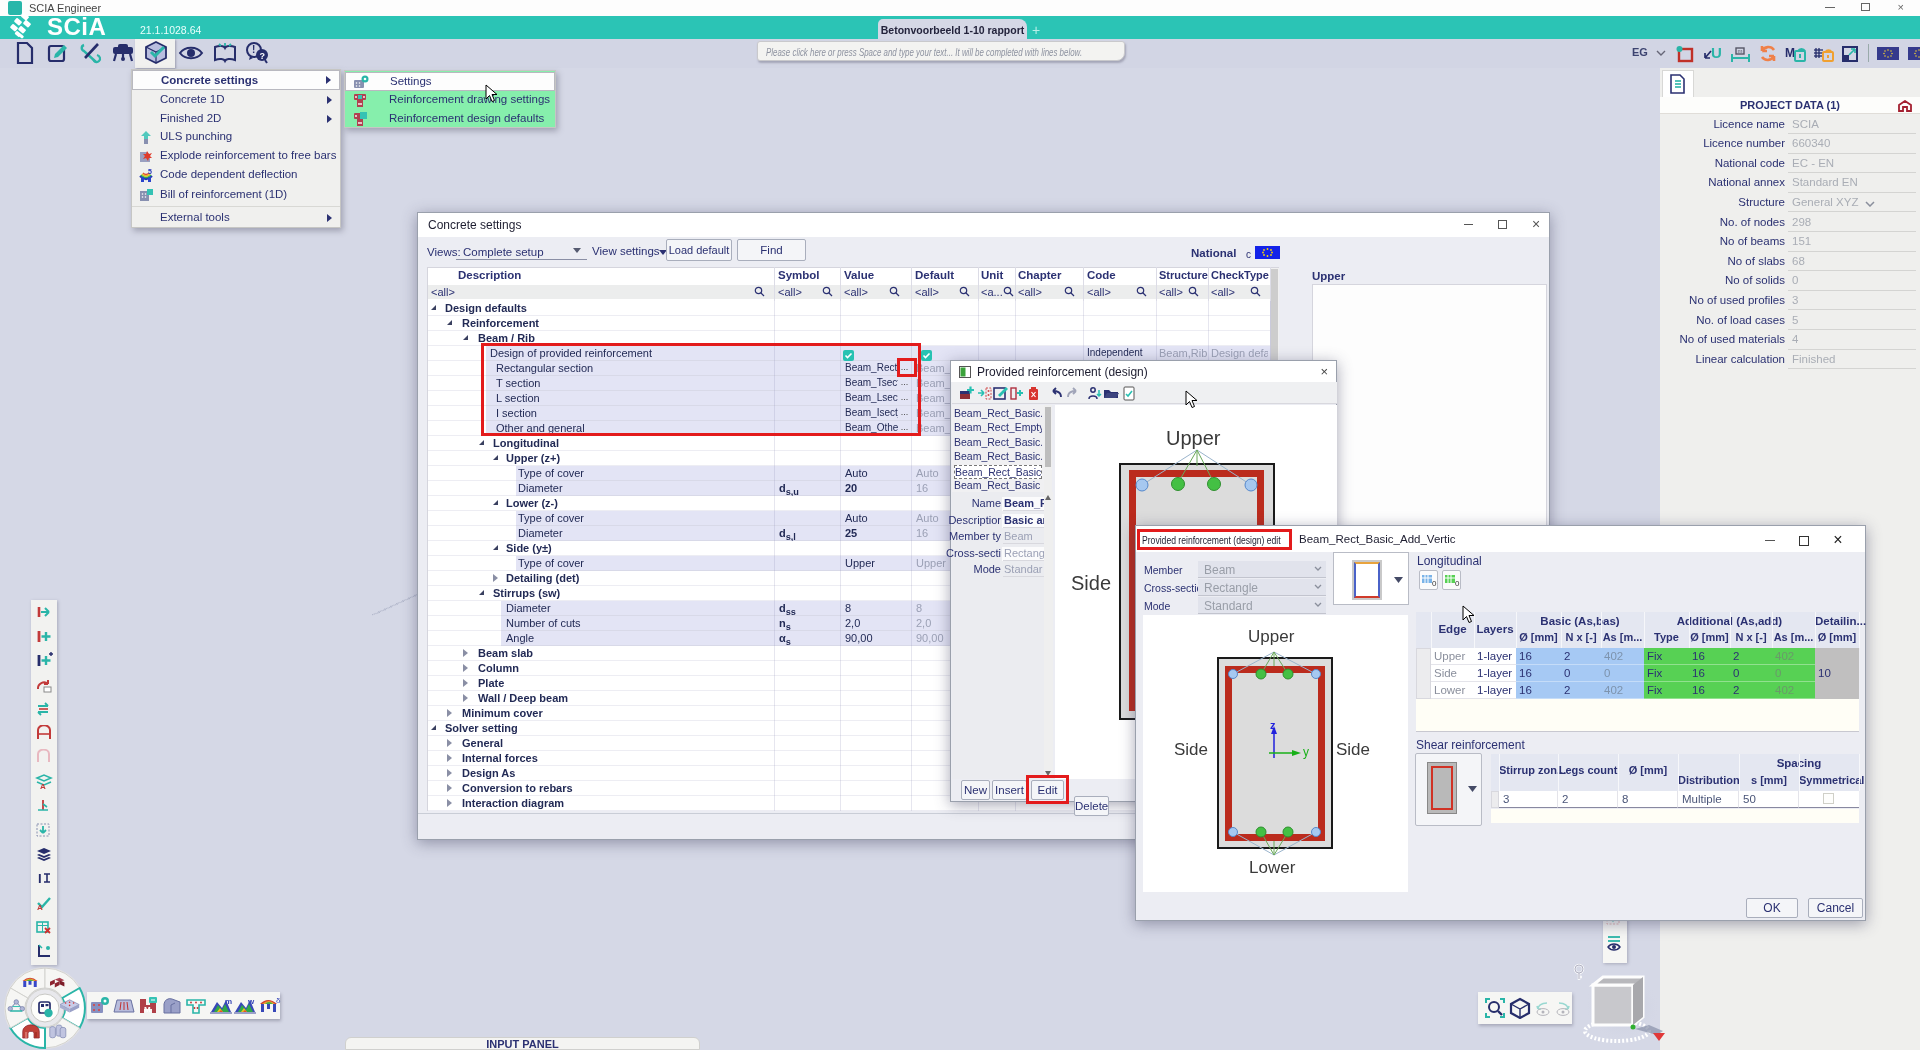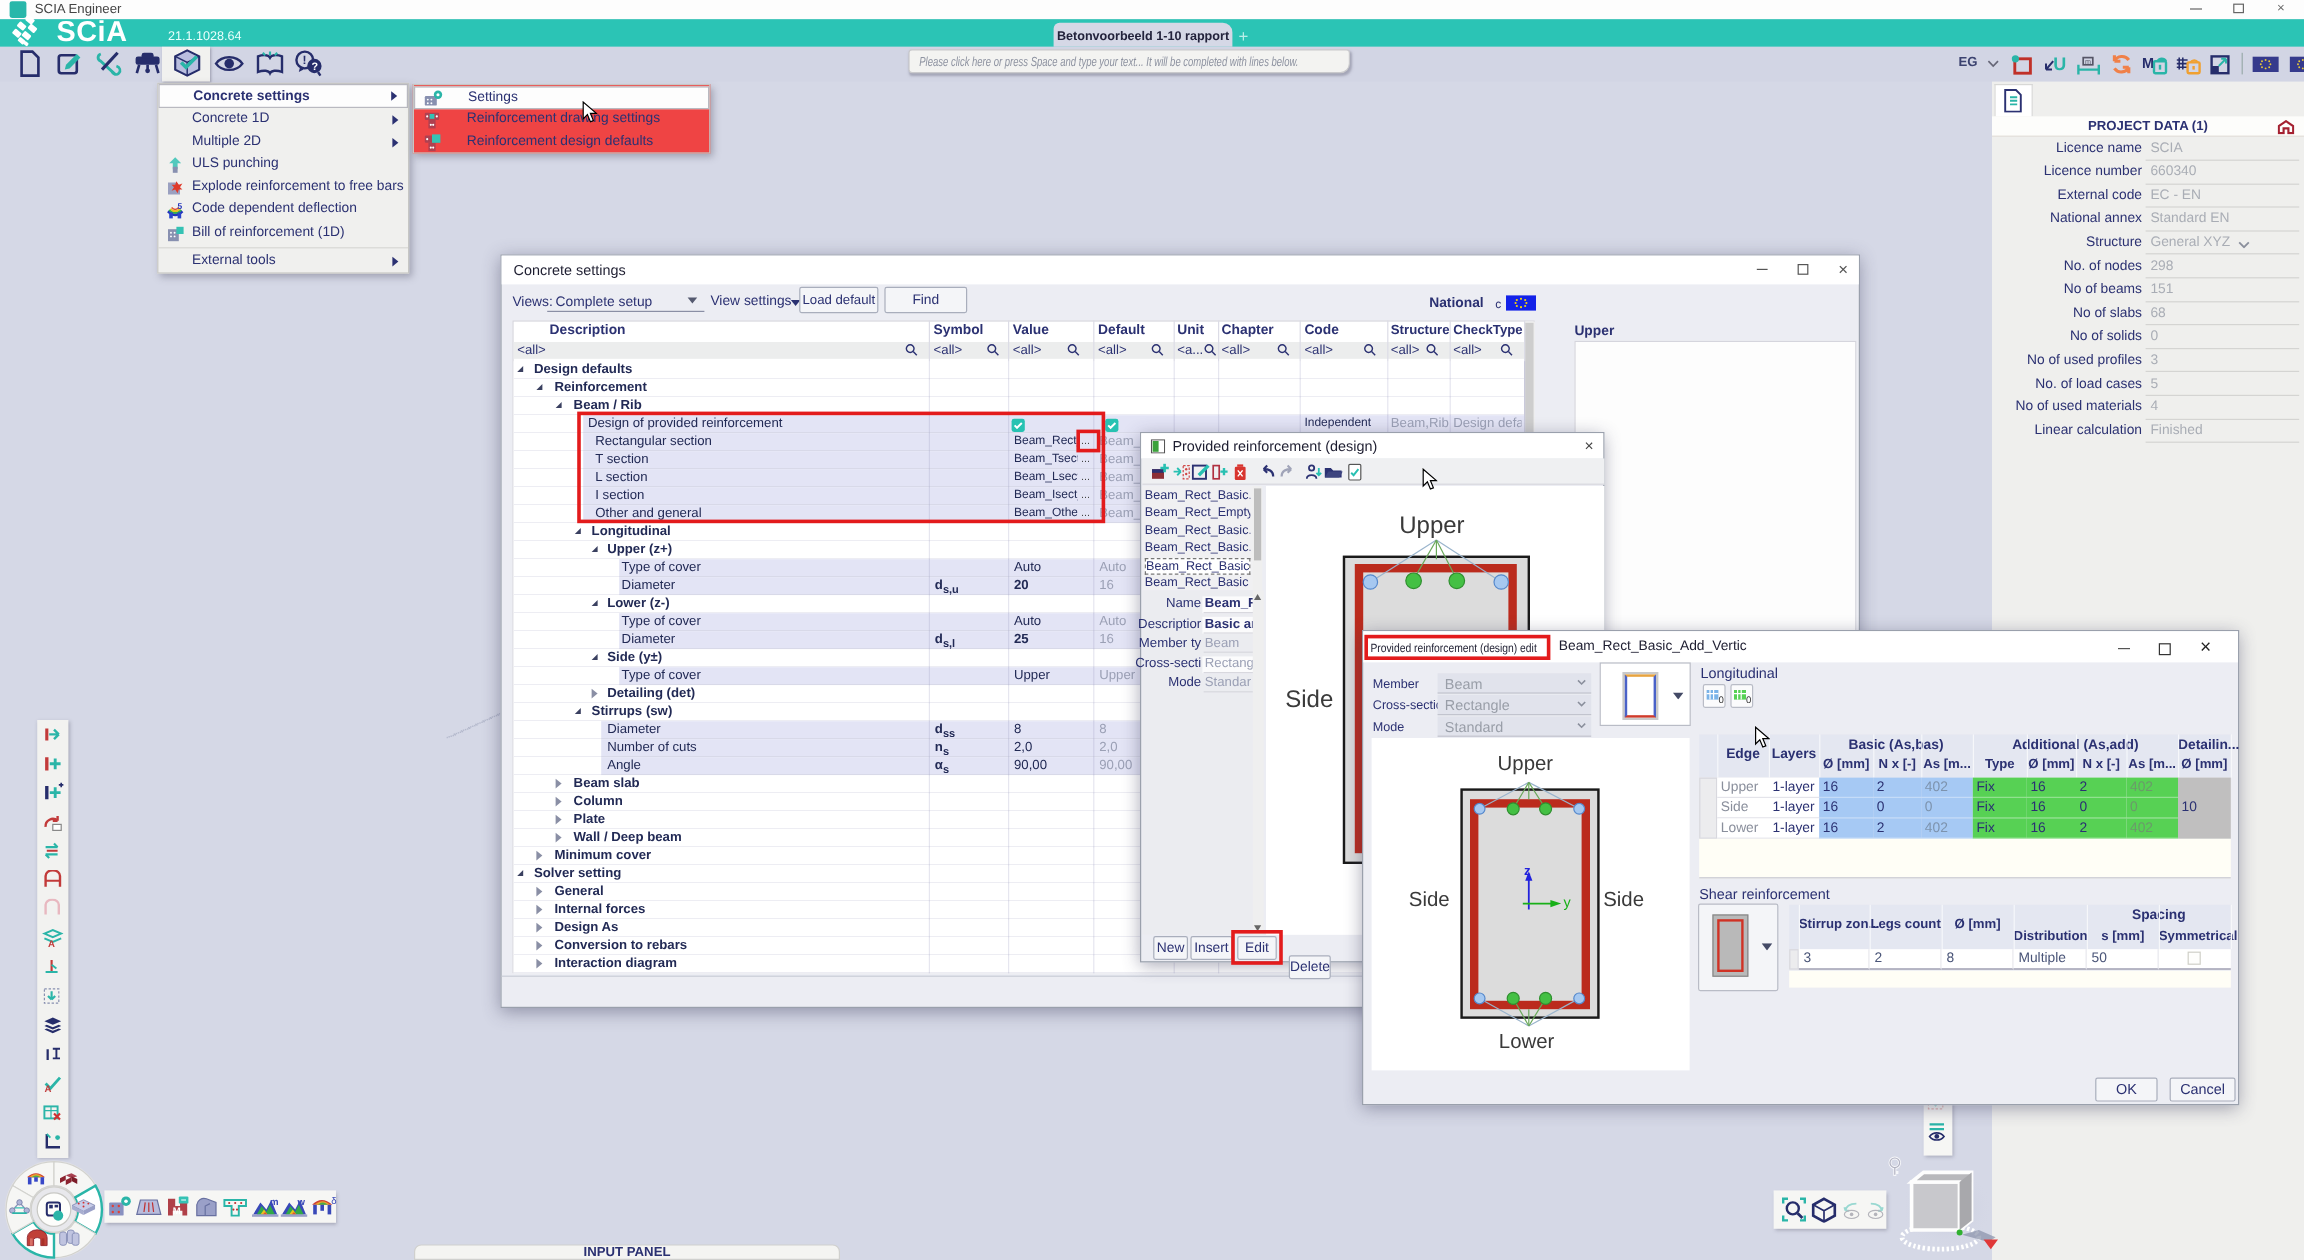--- a/index.html
+++ b/index.html
@@ -40,21 +40,21 @@
 .exp { position:absolute; width:0; height:0; border-bottom:5px solid #3a4060; border-left:5px solid transparent; }
 .colp { position:absolute; width:0; height:0; border-top:4px solid transparent; border-bottom:4px solid transparent; border-left:5px solid #8a8fa5; }
 
 .redbox { position:absolute; border:3px solid #e31b1c; }
 
 #menu1 { left:131px; top:69px; width:210px; height:159px; background:#f0f0ee; border:1px solid #c6c6c4; box-shadow:2px 3px 6px rgba(80,80,100,.4); }
 .mitem { position:absolute; left:0; width:100%; height:19px; font-size:11.5px; color:#2b3172; white-space:nowrap; }
 .mitem .txt { position:absolute; left:28px; top:2px; }
 .mitem .arr { position:absolute; right:8px; top:5px; width:0; height:0; border-top:4px solid transparent; border-bottom:4px solid transparent; border-left:5px solid #2b3172; }
 .mhl { background:#fdfdfd; border:1px solid #b9b9c0; }
-#menu2 { left:344px; top:70px; width:248px; height:58px; background:#ef4444; border:1px solid #c6c6c4; box-shadow:2px 3px 6px rgba(80,80,100,.4); }
+#menu2 { left:344px; top:70px; width:212px; height:58px; background:#86efac; border:1px solid #c6c6c4; box-shadow:2px 3px 6px rgba(80,80,100,.4); }
 
 #pr { left:950px; top:360px; width:387px; height:442px; }
 
 #ed { left:1135px; top:525px; width:731px; height:396px; }
 
 .cursor { position:absolute; z-index:99; }
 svg { display:block; }
 </style>
 </head>
 <body>
@@ -232,21 +232,21 @@
       <span class="lbl">Licence name</span>
       <span class="val">SCIA</span>
       <span class="sep"></span>
     </div>
 <div class="rp-row" style="top:134.1px;">
       <span class="lbl">Licence number</span>
       <span class="val">660340</span>
       <span class="sep"></span>
     </div>
 <div class="rp-row" style="top:153.7px;">
-      <span class="lbl">External code</span>
+      <span class="lbl">National code</span>
       <span class="val">EC - EN</span>
       <span class="sep"></span>
     </div>
 <div class="rp-row" style="top:173.29999999999998px;">
       <span class="lbl">National annex</span>
       <span class="val">Standard EN</span>
       <span class="sep"></span>
     </div>
 <div class="rp-row" style="top:192.89999999999998px;">
       <span class="lbl">Structure</span>
@@ -1331,21 +1331,21 @@
 <div id="menu1" class="abs">
 <div class="mitem mhl" style="top:0px;height:20px;">
       <span class="txt" style="font-weight:bold;top:3px;">Concrete settings</span>
       <span class="arr"></span>
     </div>
 <div class="mitem" style="top:21px;">
       <span class="txt">Concrete 1D</span>
       <span class="arr"></span>
     </div>
 <div class="mitem" style="top:40px;">
-      <span class="txt">Multiple 2D</span>
+      <span class="txt">Finished 2D</span>
       <span class="arr"></span>
     </div>
 <div class="mitem" style="top:58px;">
       <span style="position:absolute;left:6px;top:2px;">
         <svg width="16" height="15">
           <path d="M8 1 L3 6 h3 v5 h4 V6 h3 Z" fill="#35c2b4" opacity="0.85"></path>
           <rect x="6" y="9" width="4" height="5" fill="#8890b0"></rect>
         </svg>
       </span>
       <span class="txt">ULS punching</span>

